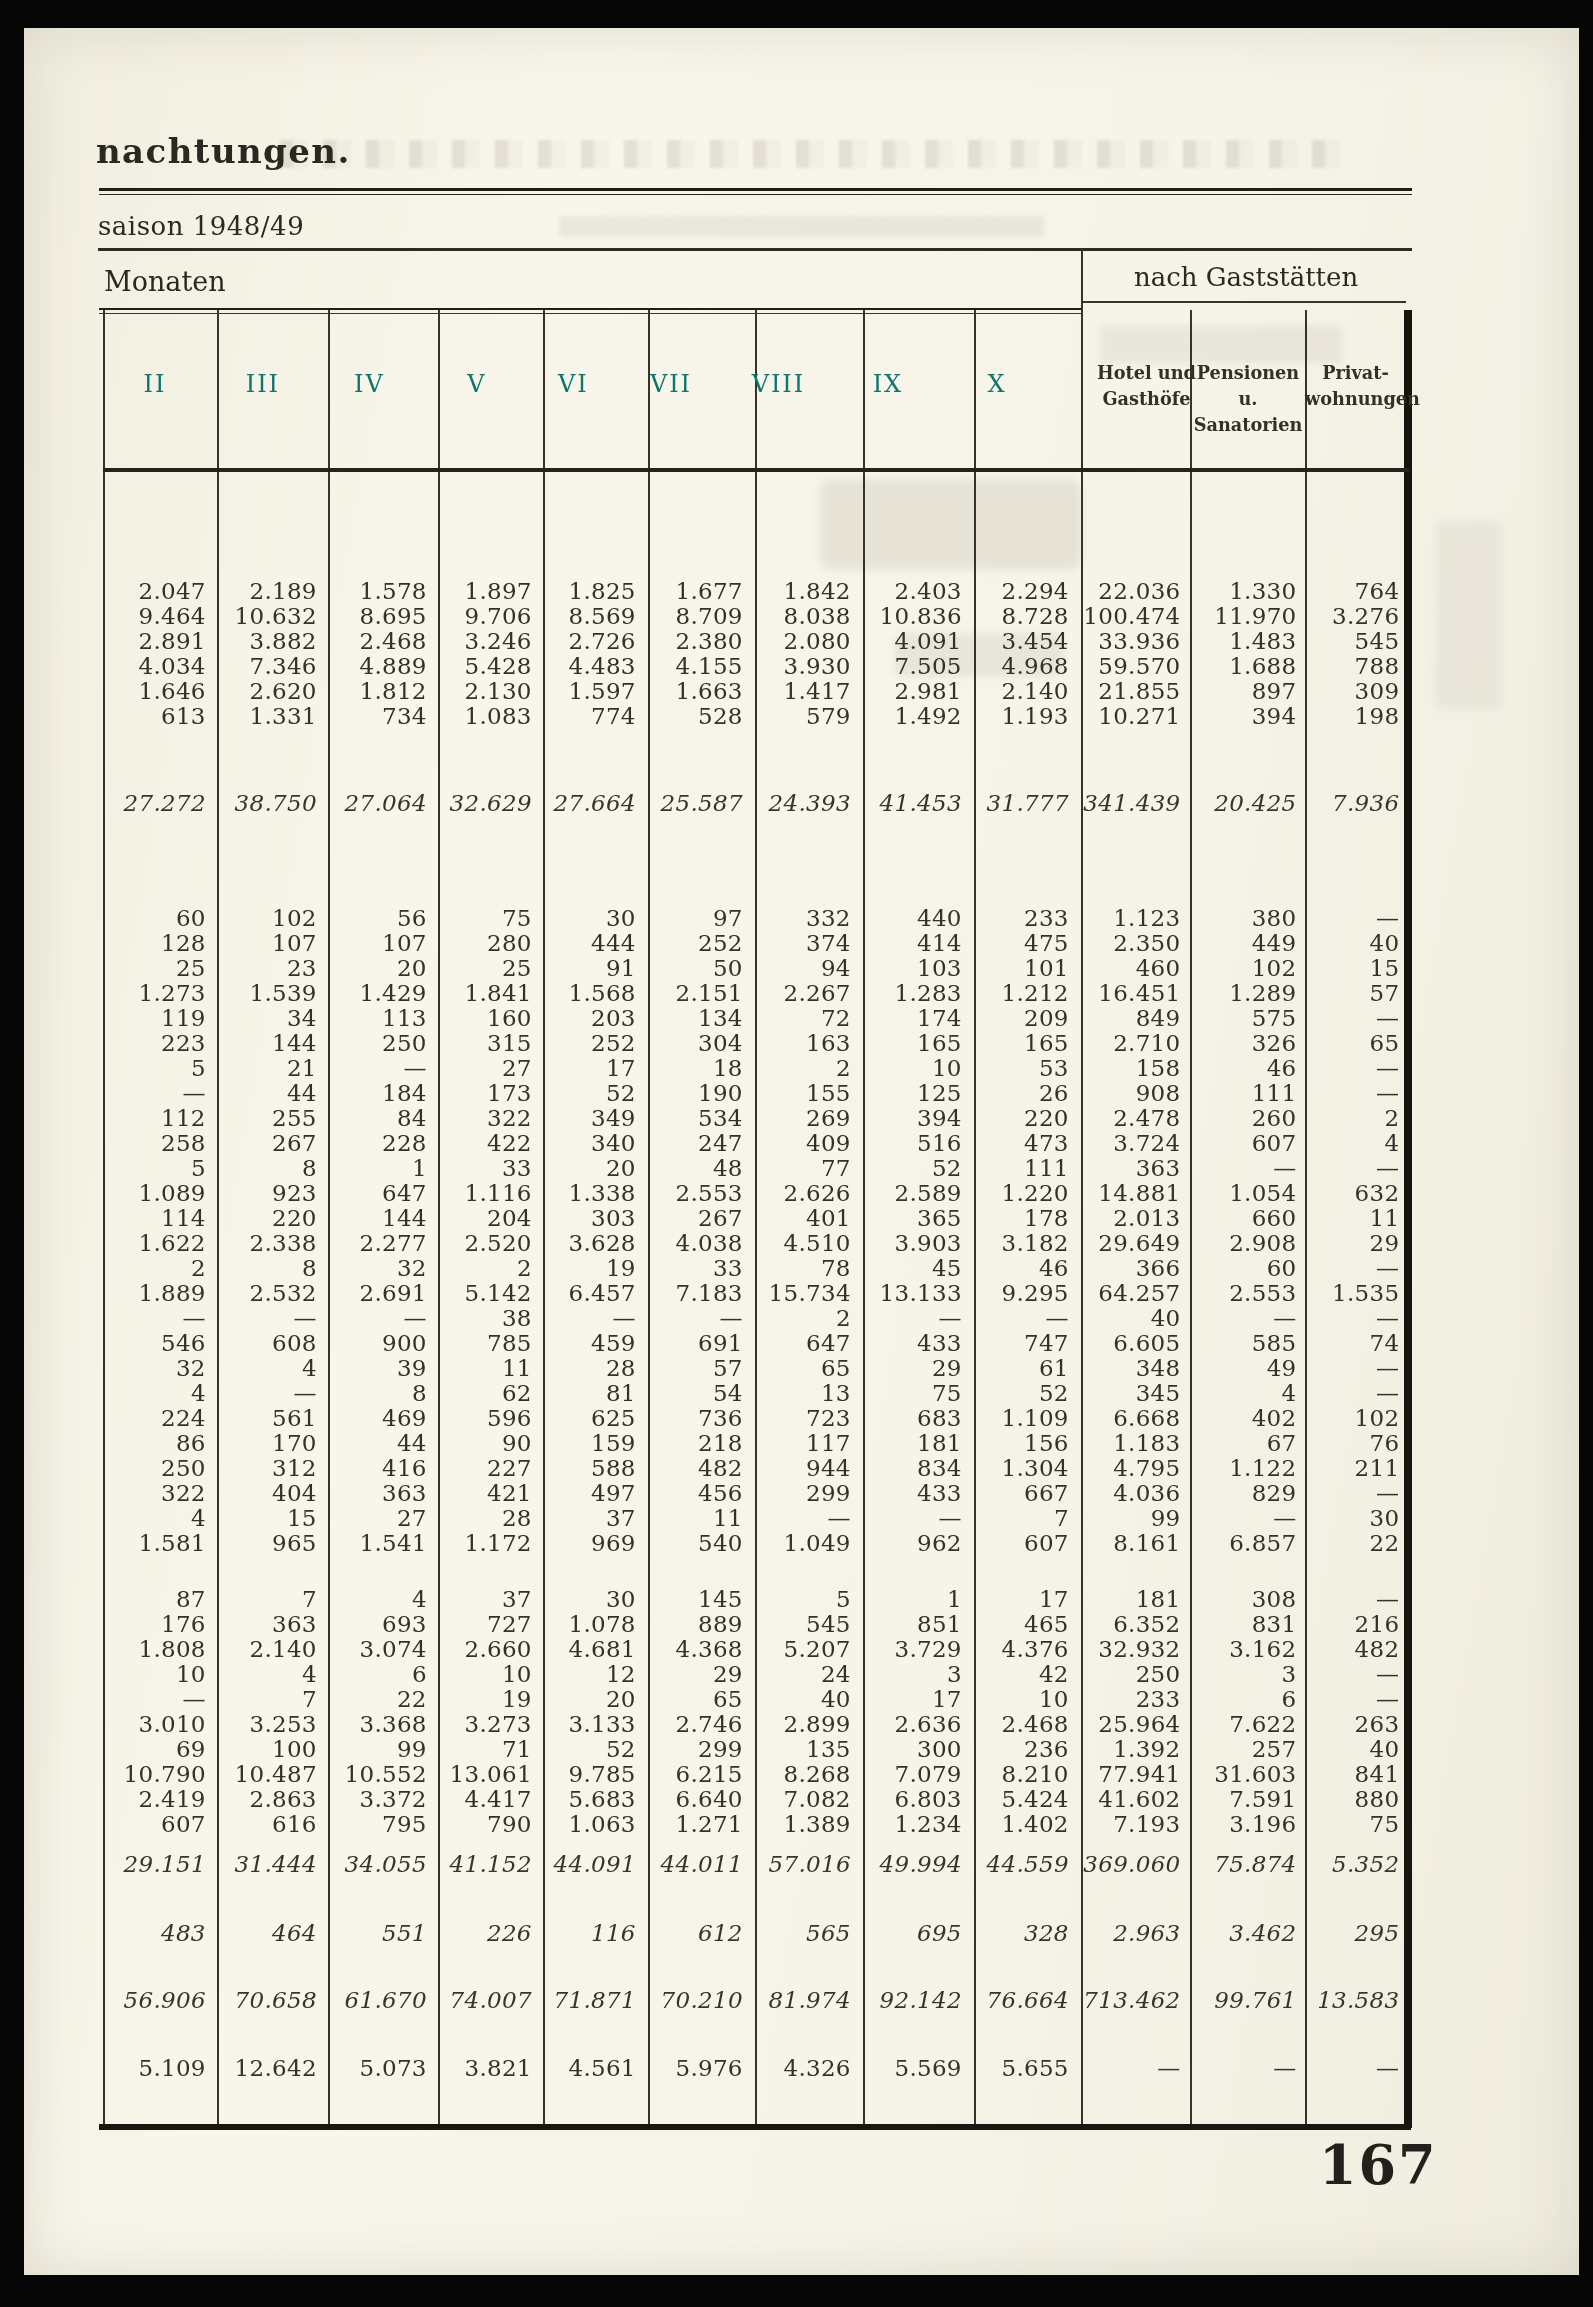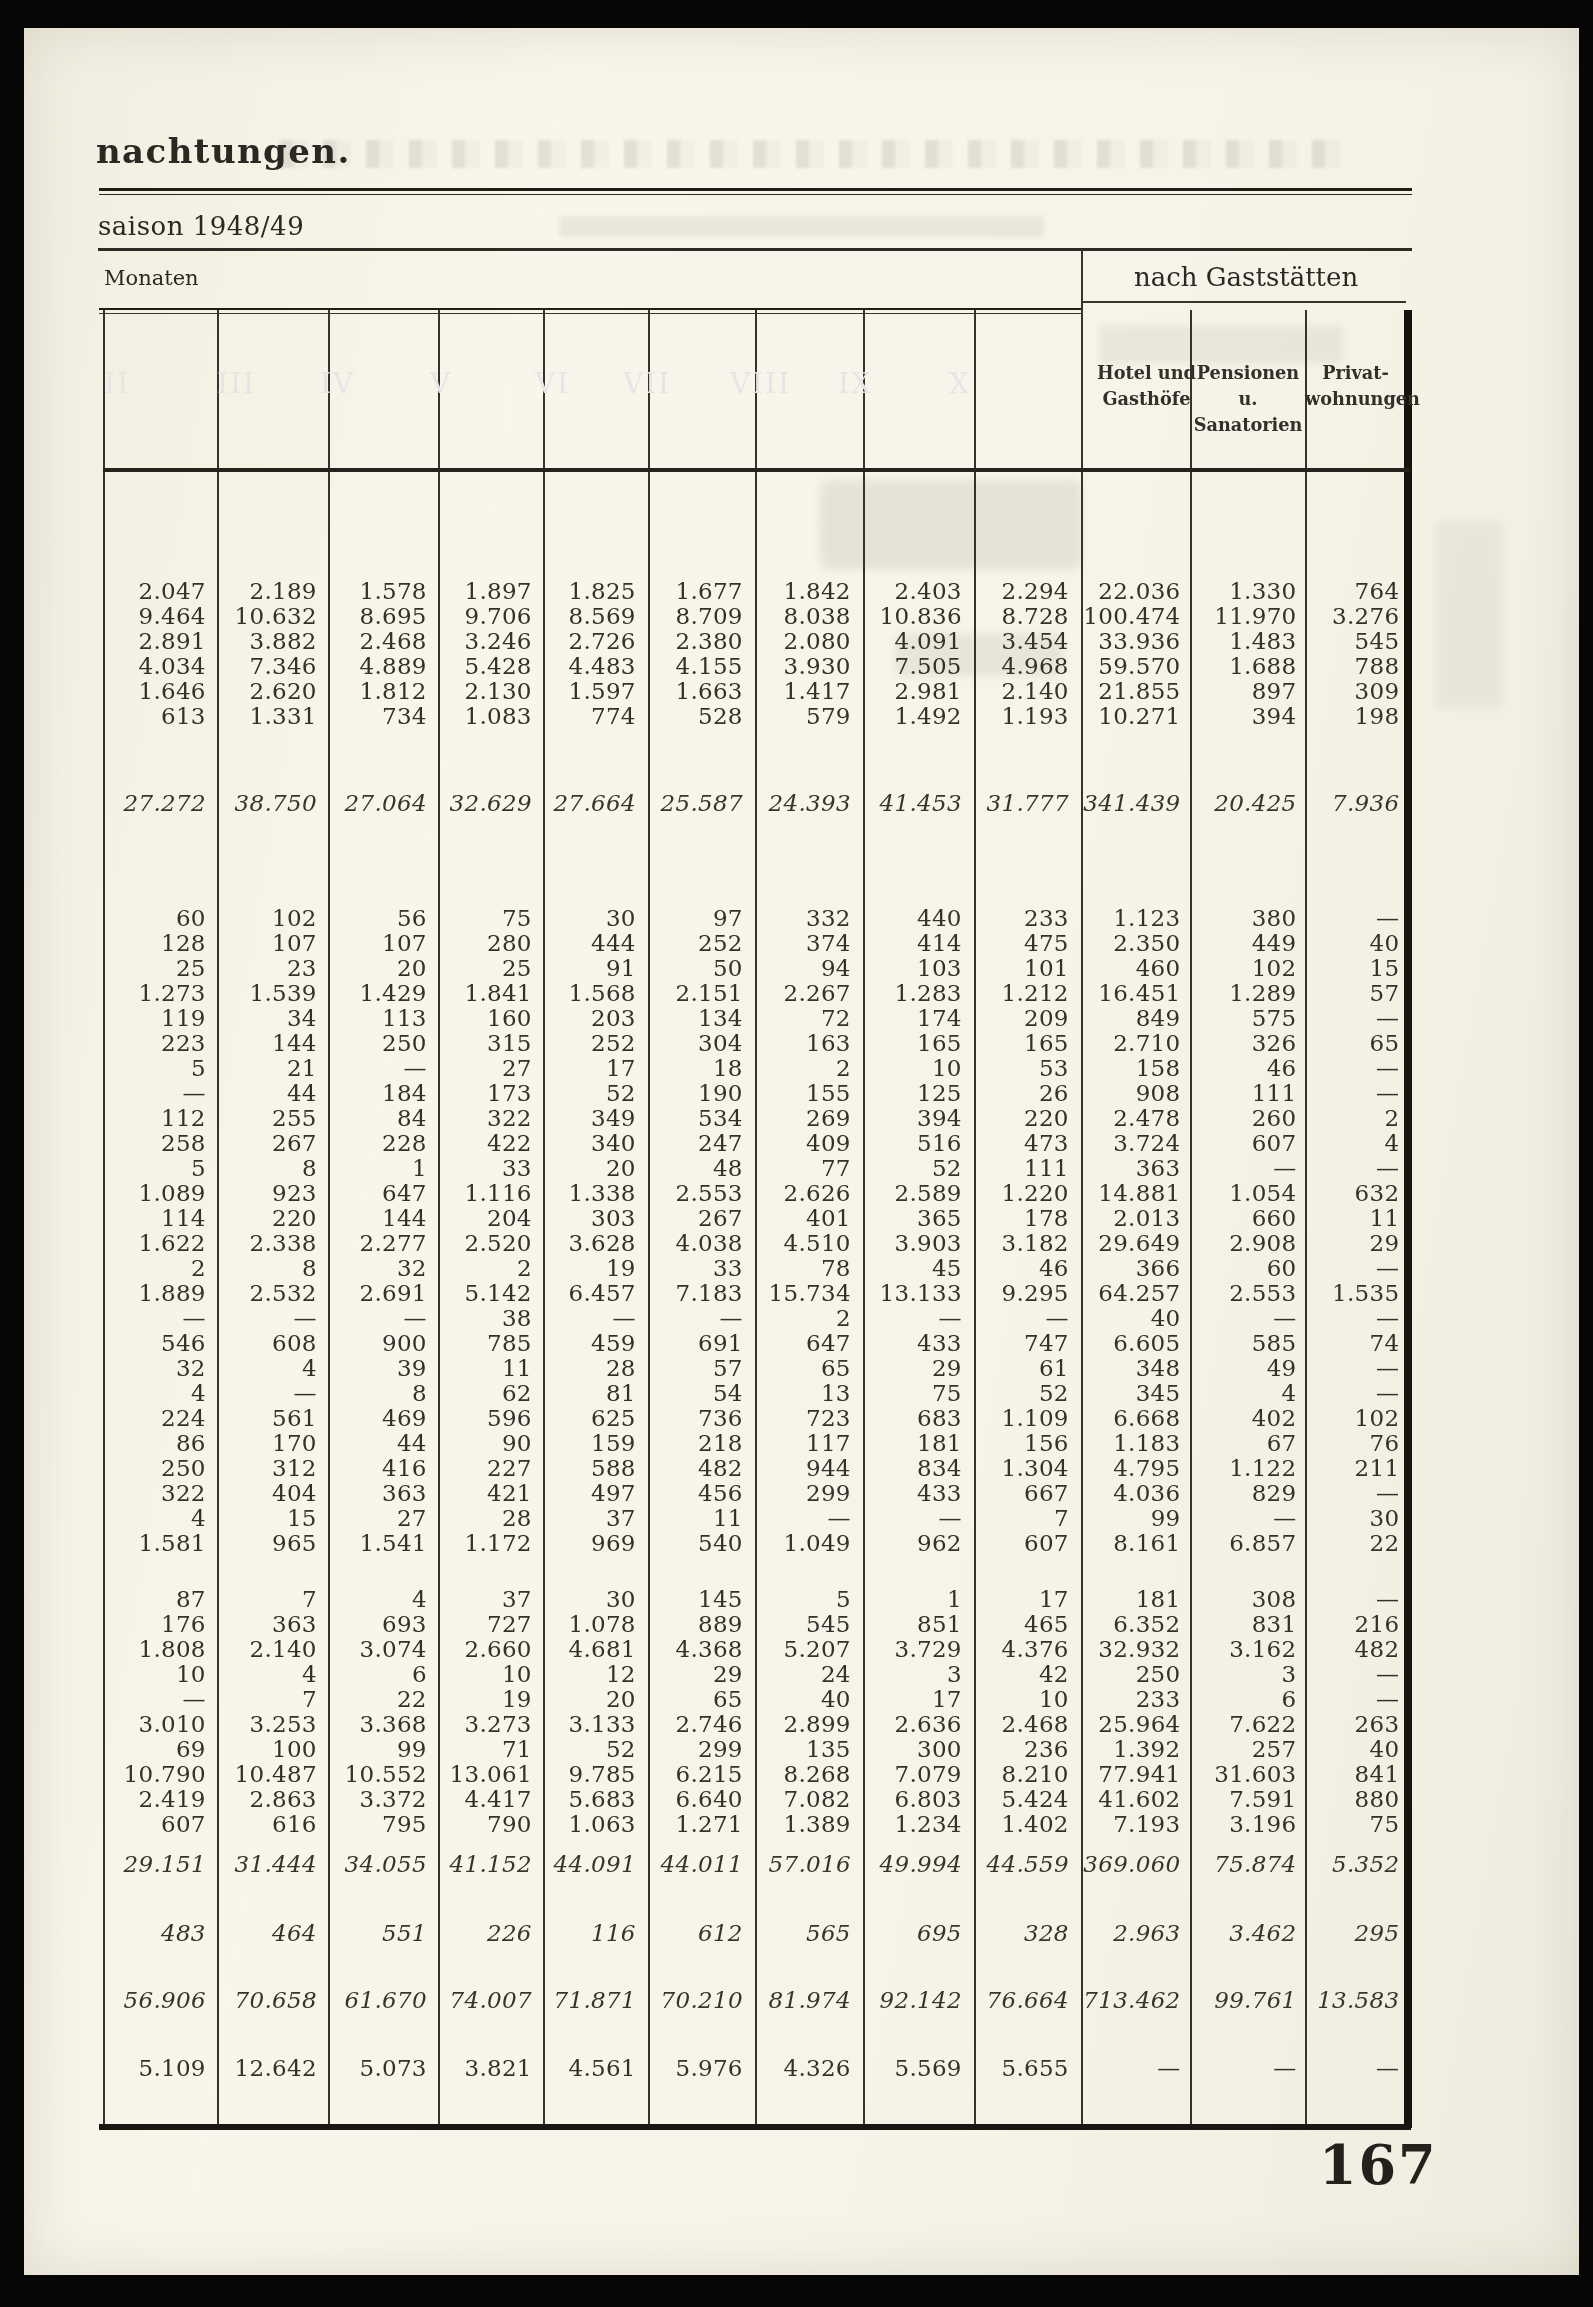--- a/index.html
+++ b/index.html
@@ -29,41 +29,41 @@
     filter:blur(1.4px);}
   .sm2{left:820px;top:480px;width:261px;height:89px;background:rgba(110,100,85,.12);filter:blur(4.7px);border-radius:9.3px;}
   .sm3{left:895px;top:634px;width:168px;height:42px;background:rgba(110,100,85,.10);filter:blur(3.7px);border-radius:7.5px;}
   .sm4{left:559px;top:216px;width:485px;height:20.5px;background:rgba(105,95,80,.09);filter:blur(2.3px);}
   .sm5{left:1436px;top:522px;width:65px;height:186px;background:rgba(110,100,85,.08);filter:blur(4.7px);}
   .sm6{left:1100px;top:326px;width:242px;height:37px;background:rgba(110,100,85,.09);filter:blur(3.7px);}
 
   .t{position:absolute;white-space:nowrap;}
   .heading{left:96px;top:131px;font-size:34px;font-weight:bold;letter-spacing:1.4px;}
   .season{left:98px;top:211px;font-size:26px;letter-spacing:0.5px;}
-  .rows-header{left:104px;top:266px;font-size:21px;}
+  .rows-header{left:104px;top:266px;font-size:27px;}
   .cols-header{left:1134px;top:262px;font-size:26px;}
   .pagenum{left:1319px;top:2133px;font-size:54px;font-weight:bold;letter-spacing:1.9px;color:#24211c;}
 
   
   .hr{position:absolute;}
   .ruleA{left:99px;top:188px;width:1313px;height:2.8px;border-top:3.7px solid #211e18;border-bottom:1.9px solid #2b2822;}
   .ruleB{left:98px;top:248px;width:1314px;height:2.8px;background:#2e2b24;}
   .ruleC{left:99px;top:308px;width:984px;height:2.8px;border-top:2.8px solid #211e18;border-bottom:0.9px solid #3a362f;}
   .ruleD{left:1083px;top:301px;width:323px;height:1.9px;background:#36332c;}
   .ruleE{left:103px;top:468px;width:1306px;height:3.7px;background:#26231d;}
   .ruleF{left:99px;top:2124px;width:1312px;height:5.6px;background:#1a1713;}
 
   
   .vl{position:absolute;width:1.9px;top:310px;height:1818px;background:var(--line);}
   .vl.divider{top:250px;height:1878px;}
   .vl.rborder{width:7.5px;background:#17140f;left:1404px;}
 
   
   #month-heads{position:absolute;left:104px;top:371px;width:977px;display:flex;}
-  #month-heads span{display:block;text-align:left;font-size:28px;letter-spacing:1.9px;color:#e5e5e5;}
+  #month-heads span{display:block;text-align:center;font-size:24px;letter-spacing:1.9px;color:#0f766e;}
   .gast-head{position:absolute;top:360px;text-align:center;font-weight:bold;font-size:17.7px;line-height:26px;color:#33302a;}
 
   
   .block{position:absolute;left:104px;width:1301px;}
   .trow{display:flex;height:25px;align-items:center;}
   .trow span{display:block;box-sizing:border-box;text-align:right;padding-right:11.2px;
     font-size:23px;color:#34312a;letter-spacing:0.3px;}
   .trow.sum span{font-style:italic;color:#38342c;}
   .trow span:nth-child(1){width:113px;}
   .trow span:nth-child(2){width:111px;}

